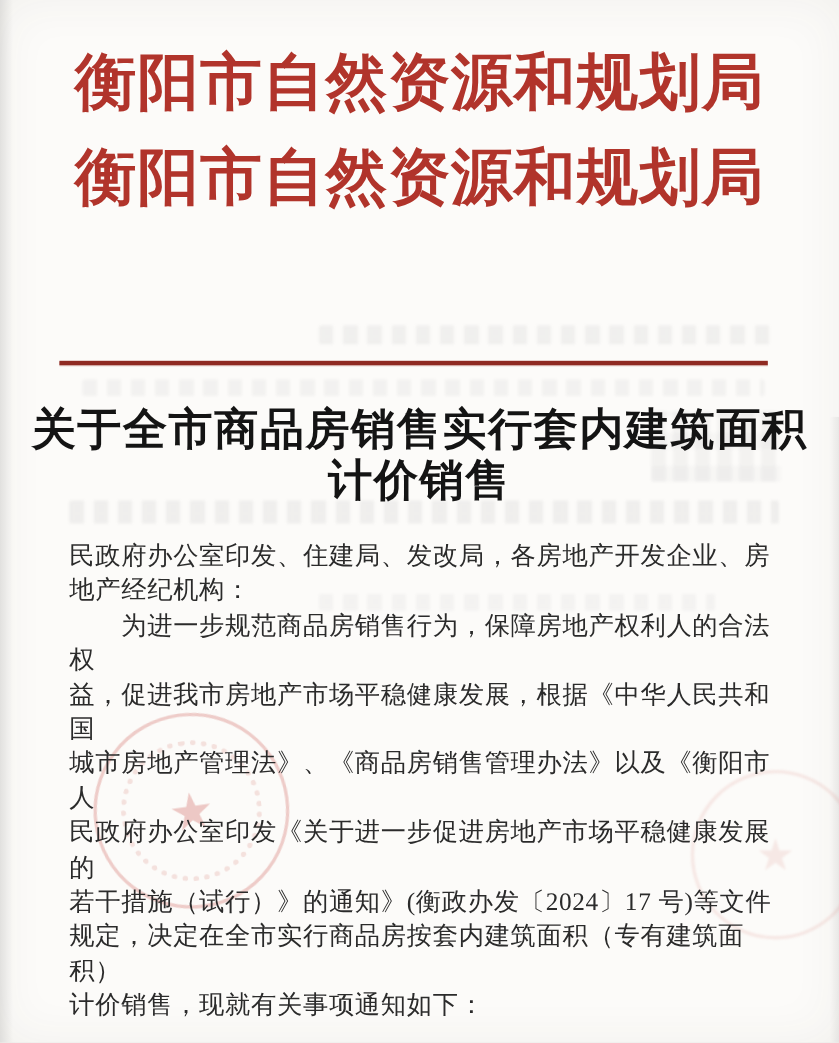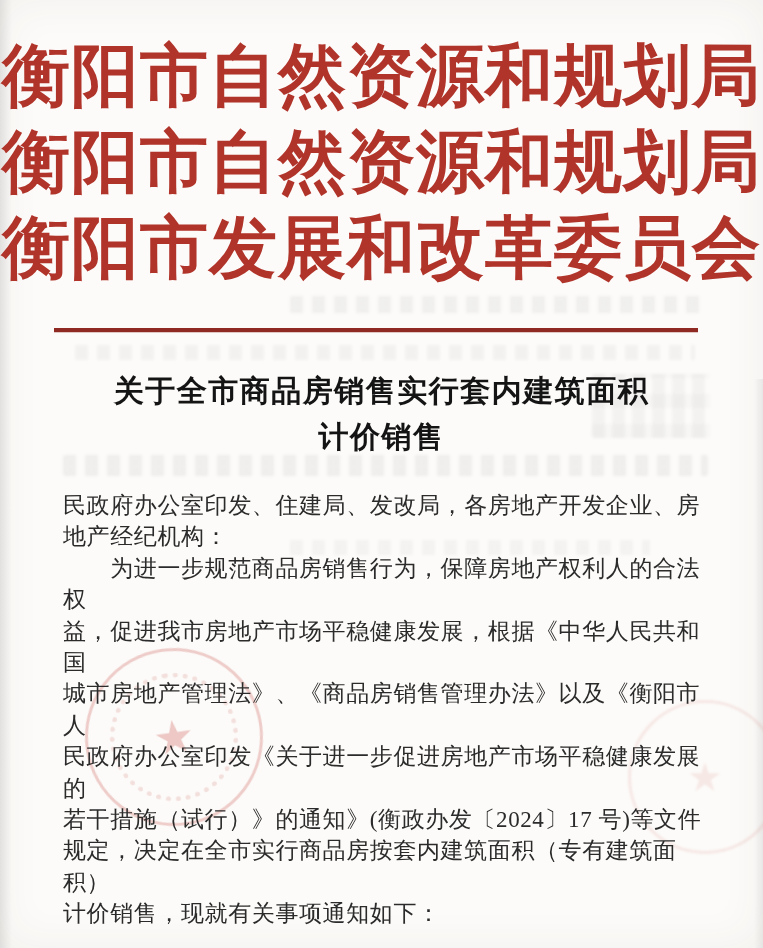--- a/index.html
+++ b/index.html
@@ -23,37 +23,37 @@
   .edge-right {
     position:absolute; right:0; top:40%; bottom:0; width:9px;
     background:linear-gradient(to left, rgba(40,40,40,0.07), rgba(40,40,40,0));
   }
   
   .agency-header {
     position:absolute; top:33px; left:0; right:0;
     text-align:center;
   }
   .agency-line {
-    font-size:68px; line-height:86px; font-weight:700;
+    font-size:56px; line-height:86px; font-weight:700;
     letter-spacing:1px;
     color:var(--accent_red,#b1342b);
     white-space:nowrap;
   }
   .red-rule {
     position:absolute; top:328px; left:54px; width:644px; height:4px;
     background:var(--rule_red,#8f2a22);
     box-shadow:0 1px 0 rgba(143,42,34,0.25);
   }
   
   .doc-title {
     position:absolute; top:368px; left:0; right:0;
     text-align:center; font-weight:700;
     color:var(--title_black,#141414);
   }
-  .title-line { font-size:30px; line-height:46px; letter-spacing:1.5px; white-space:nowrap; }
+  .title-line { font-size:40px; line-height:46px; letter-spacing:1.5px; white-space:nowrap; }
   
   .doc-body {
     position:absolute; top:490px; left:63px; width:642px;
     color:var(--body_black,#2b2b2b);
     font-size:23px; line-height:31.4px; letter-spacing:0.6px;
   }
   .doc-body p { margin:0; white-space:pre-line; }
   
   .ghost {
     position:absolute;
@@ -114,21 +114,20 @@
     <div class="seal-ring"></div>
     <span class="seal-star">★</span>
   </div>
   <div class="seal seal-right">
     <span class="seal-star">★</span>
   </div>
 
   <header class="agency-header">
     <div class="agency-line">衡阳市自然资源和规划局</div>
     <div class="agency-line">衡阳市自然资源和规划局</div>
-    <div class="agency-line">衡阳市发展和改革委员会</div>
   </header>
 
   <div class="red-rule"></div>
 
   <h1 class="doc-title" style="margin:0;">
     <div class="title-line">关于全市商品房销售实行套内建筑面积</div>
     <div class="title-line">计价销售</div>
   </h1>
 
   <main class="doc-body">

